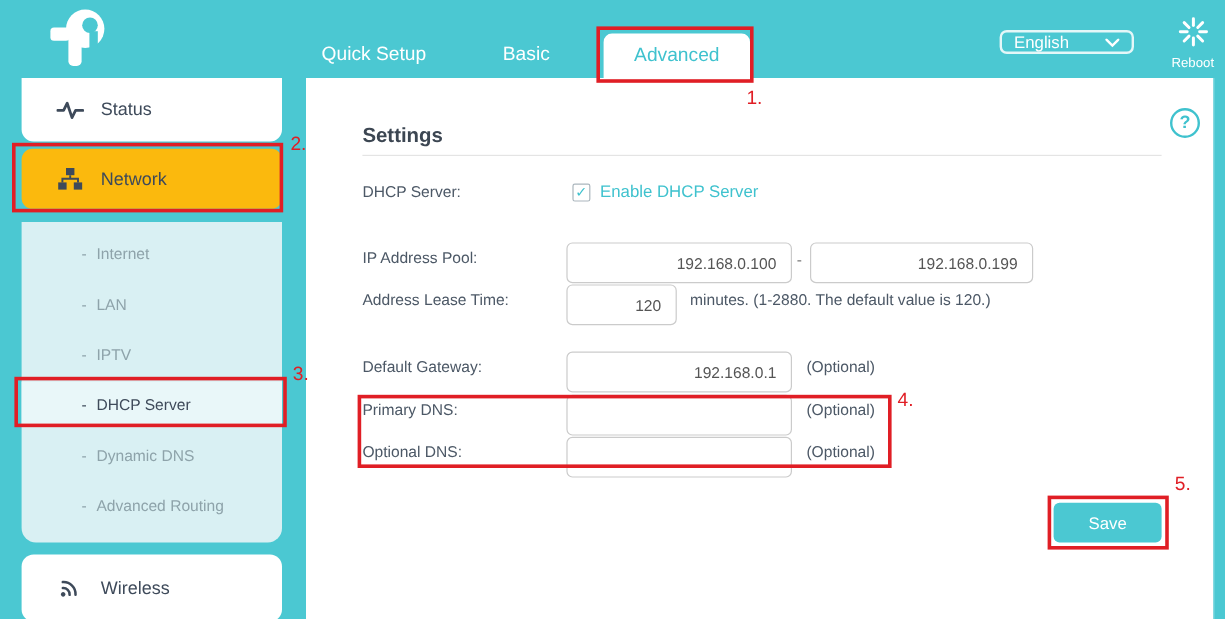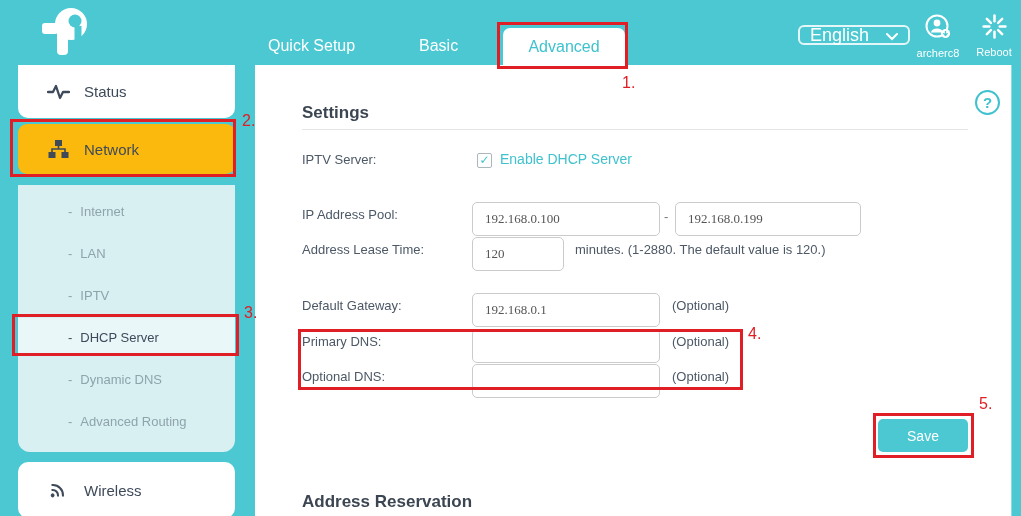--- a/index.html
+++ b/index.html
@@ -13,22 +13,22 @@
   .brand{position:absolute;left:24px;top:7px;display:flex;align-items:center;gap:8px;flex-direction:column;}
   .brand-text{color:#fff;font-size:27px;font-weight:bold;letter-spacing:.5px;}
   .htab{position:absolute;top:37px;color:#fff;font-size:16px;cursor:pointer;}
   .htab-quick{left:268px;}
   .htab-basic{left:419px;}
   .tab-advanced{
     position:absolute;left:503px;top:28px;width:122px;height:37px;background:#fff;
     border-radius:7px 7px 0 0;color:#3FC2CE;font-size:16px;text-align:center;line-height:37px;
   }
   .lang-select{
-    position:absolute;left:798px;top:25px;width:112px;height:20px;box-sizing:border-box;
-    border:2px solid rgba(255,255,255,.85);border-radius:6px;color:#fff;font-size:18px;
+    position:absolute;left:833px;top:25px;width:112px;height:20px;box-sizing:border-box;
+    border:2px solid rgba(255,255,255,.85);border-radius:6px;color:#fff;font-size:14px;
     display:flex;align-items:center;justify-content:space-between;padding:0 10px;cursor:pointer;
   }
   .hdr-tool{position:absolute;top:13px;width:64px;text-align:center;color:#fff;cursor:pointer;}
   .hdr-tool .lbl{font-size:11px;margin-top:2px;}
   .tool-user{left:906px;}
   .tool-reboot{left:962px;}
   
   .content-bg{position:absolute;left:255px;top:65px;width:757px;height:451px;background:#fff;}
   .scroll-strip{position:absolute;right:0;top:65px;width:9px;height:451px;background:#4BC8D2;border-left:1px solid #8BDCE3;}
   
@@ -55,21 +55,21 @@
   .title-reservation{left:302px;top:492px;}
   .hr{position:absolute;left:302px;top:129px;width:666px;height:1px;background:#E4E4E4;}
   .help-icon{
     position:absolute;left:975px;top:90px;width:25px;height:25px;box-sizing:border-box;
     border:2px solid #3FC2CE;border-radius:50%;color:#3FC2CE;font-size:15px;font-weight:bold;
     display:flex;align-items:center;justify-content:center;cursor:pointer;
   }
   .flabel{position:absolute;left:302px;color:#4C5866;font-size:13px;}
   .inp{
     position:absolute;height:34px;box-sizing:border-box;border:1px solid #CBCBCB;border-radius:5px;
-    background:#fff;color:#555;font-size:13px;padding:0 12px;font-family:Liberation Serif, serif;outline:none;
+    background:#fff;color:#555;font-size:13px;padding:0 12px;font-family:Liberation Sans, sans-serif;outline:none;text-align:right;
   }
   .checkbox{
     position:absolute;left:477px;top:153px;width:15px;height:15px;box-sizing:border-box;
     border:1px solid #ABB6BD;border-radius:2px;background:#fff;color:#3FC2CE;font-size:12px;
     line-height:13px;text-align:center;cursor:pointer;
   }
   .checkbox .mark{visibility:hidden;}
   .checkbox.checked .mark{visibility:visible;}
   .cb-label{position:absolute;left:500px;top:151px;color:#3FC2CE;font-size:14px;}
   .pool-dash{position:absolute;left:664px;top:209px;color:#777;font-size:13px;}
@@ -114,32 +114,20 @@
 
     <div class="lang-select">
       <span>English</span>
       <span>
         <svg width="12" height="8" viewBox="0 0 12 8">
             <path d="M1 1 l5 5 5 -5" stroke="#fff" stroke-width="2" fill="none" stroke-linecap="round"></path>
           </svg>
       </span>
     </div>
 
-    <div class="hdr-tool tool-user">
-      <span>
-        <svg width="30" height="28" viewBox="0 0 30 28">
-          <circle cx="14" cy="13" r="10.5" stroke="#fff" stroke-width="2" fill="none"></circle>
-          <circle cx="14" cy="10" r="3.4" fill="#fff"></circle>
-          <path d="M7.8 19.5 a6.4 5.2 0 0 1 12.4 0 z" fill="#fff"></path>
-          <circle cx="22.5" cy="20.5" r="4.6" fill="#fff"></circle>
-          <path d="M22.5 18.3 v4 M20.8 20.6 l1.7 1.9 l1.7 -1.9" stroke="#4BC8D2" stroke-width="1.3" fill="none" stroke-linecap="round" stroke-linejoin="round"></path>
-        </svg>
-      </span>
-      <div class="lbl">archerc8</div>
-    </div>
 
     <div class="hdr-tool tool-reboot">
       <span>
         <svg width="27" height="27" viewBox="0 0 26 26">
           <g stroke="#fff" stroke-width="2.4" stroke-linecap="round">
             <line x1="18" y1="13" x2="23.5" y2="13"></line>
             <line x1="16.5" y1="16.5" x2="20.4" y2="20.4"></line>
             <line x1="13" y1="18" x2="13" y2="23.5"></line>
             <line x1="9.5" y1="16.5" x2="5.6" y2="20.4"></line>
             <line x1="8" y1="13" x2="2.5" y2="13"></line>
@@ -213,21 +201,21 @@
       </svg>
     </span>
     <span>Wireless</span>
   </div>
 
   <div class="help-icon">?</div>
 
   <div class="section-title title-settings">Settings</div>
   <div class="hr"></div>
 
-  <div class="flabel" style="top:152px">IPTV Server:</div>
+  <div class="flabel" style="top:152px">DHCP Server:</div>
   <span class="checkbox checked"><span class="mark">✓</span></span>
   <div class="cb-label">Enable DHCP Server</div>
 
   <div class="flabel" style="top:207px">IP Address Pool:</div>
   <input class="inp" style="left: 472px; top: 202px; width: 188px;" value="192.168.0.100">
   <div class="pool-dash">-</div>
   <input class="inp" style="left: 675px; top: 202px; width: 186px;" value="192.168.0.199">
 
   <div class="flabel" style="top:242px">Address Lease Time:</div>
   <input class="inp" style="left: 472px; top: 237px; width: 92px;" value="120">
@@ -240,21 +228,20 @@
   <div class="flabel" style="top:334px">Primary DNS:</div>
   <input class="inp" style="left: 472px; top: 329px; width: 188px;" value="">
   <div class="hint" style="left:672px;top:334px">(Optional)</div>
 
   <div class="flabel" style="top:369px">Optional DNS:</div>
   <input class="inp" style="left: 472px; top: 364px; width: 188px;" value="">
   <div class="hint" style="left:672px;top:369px">(Optional)</div>
 
   <button class="save-btn">Save</button>
 
-  <div class="section-title title-reservation">Address Reservation</div>
 
   <div class="anno anno1"></div>
   <div class="anno anno2"></div>
   <div class="anno anno3"></div>
   <div class="anno anno4"></div>
   <div class="anno anno5"></div>
   <div class="anno-num num1">1.</div>
   <div class="anno-num num2">2.</div>
   <div class="anno-num num3">3.</div>
   <div class="anno-num num4">4.</div>

